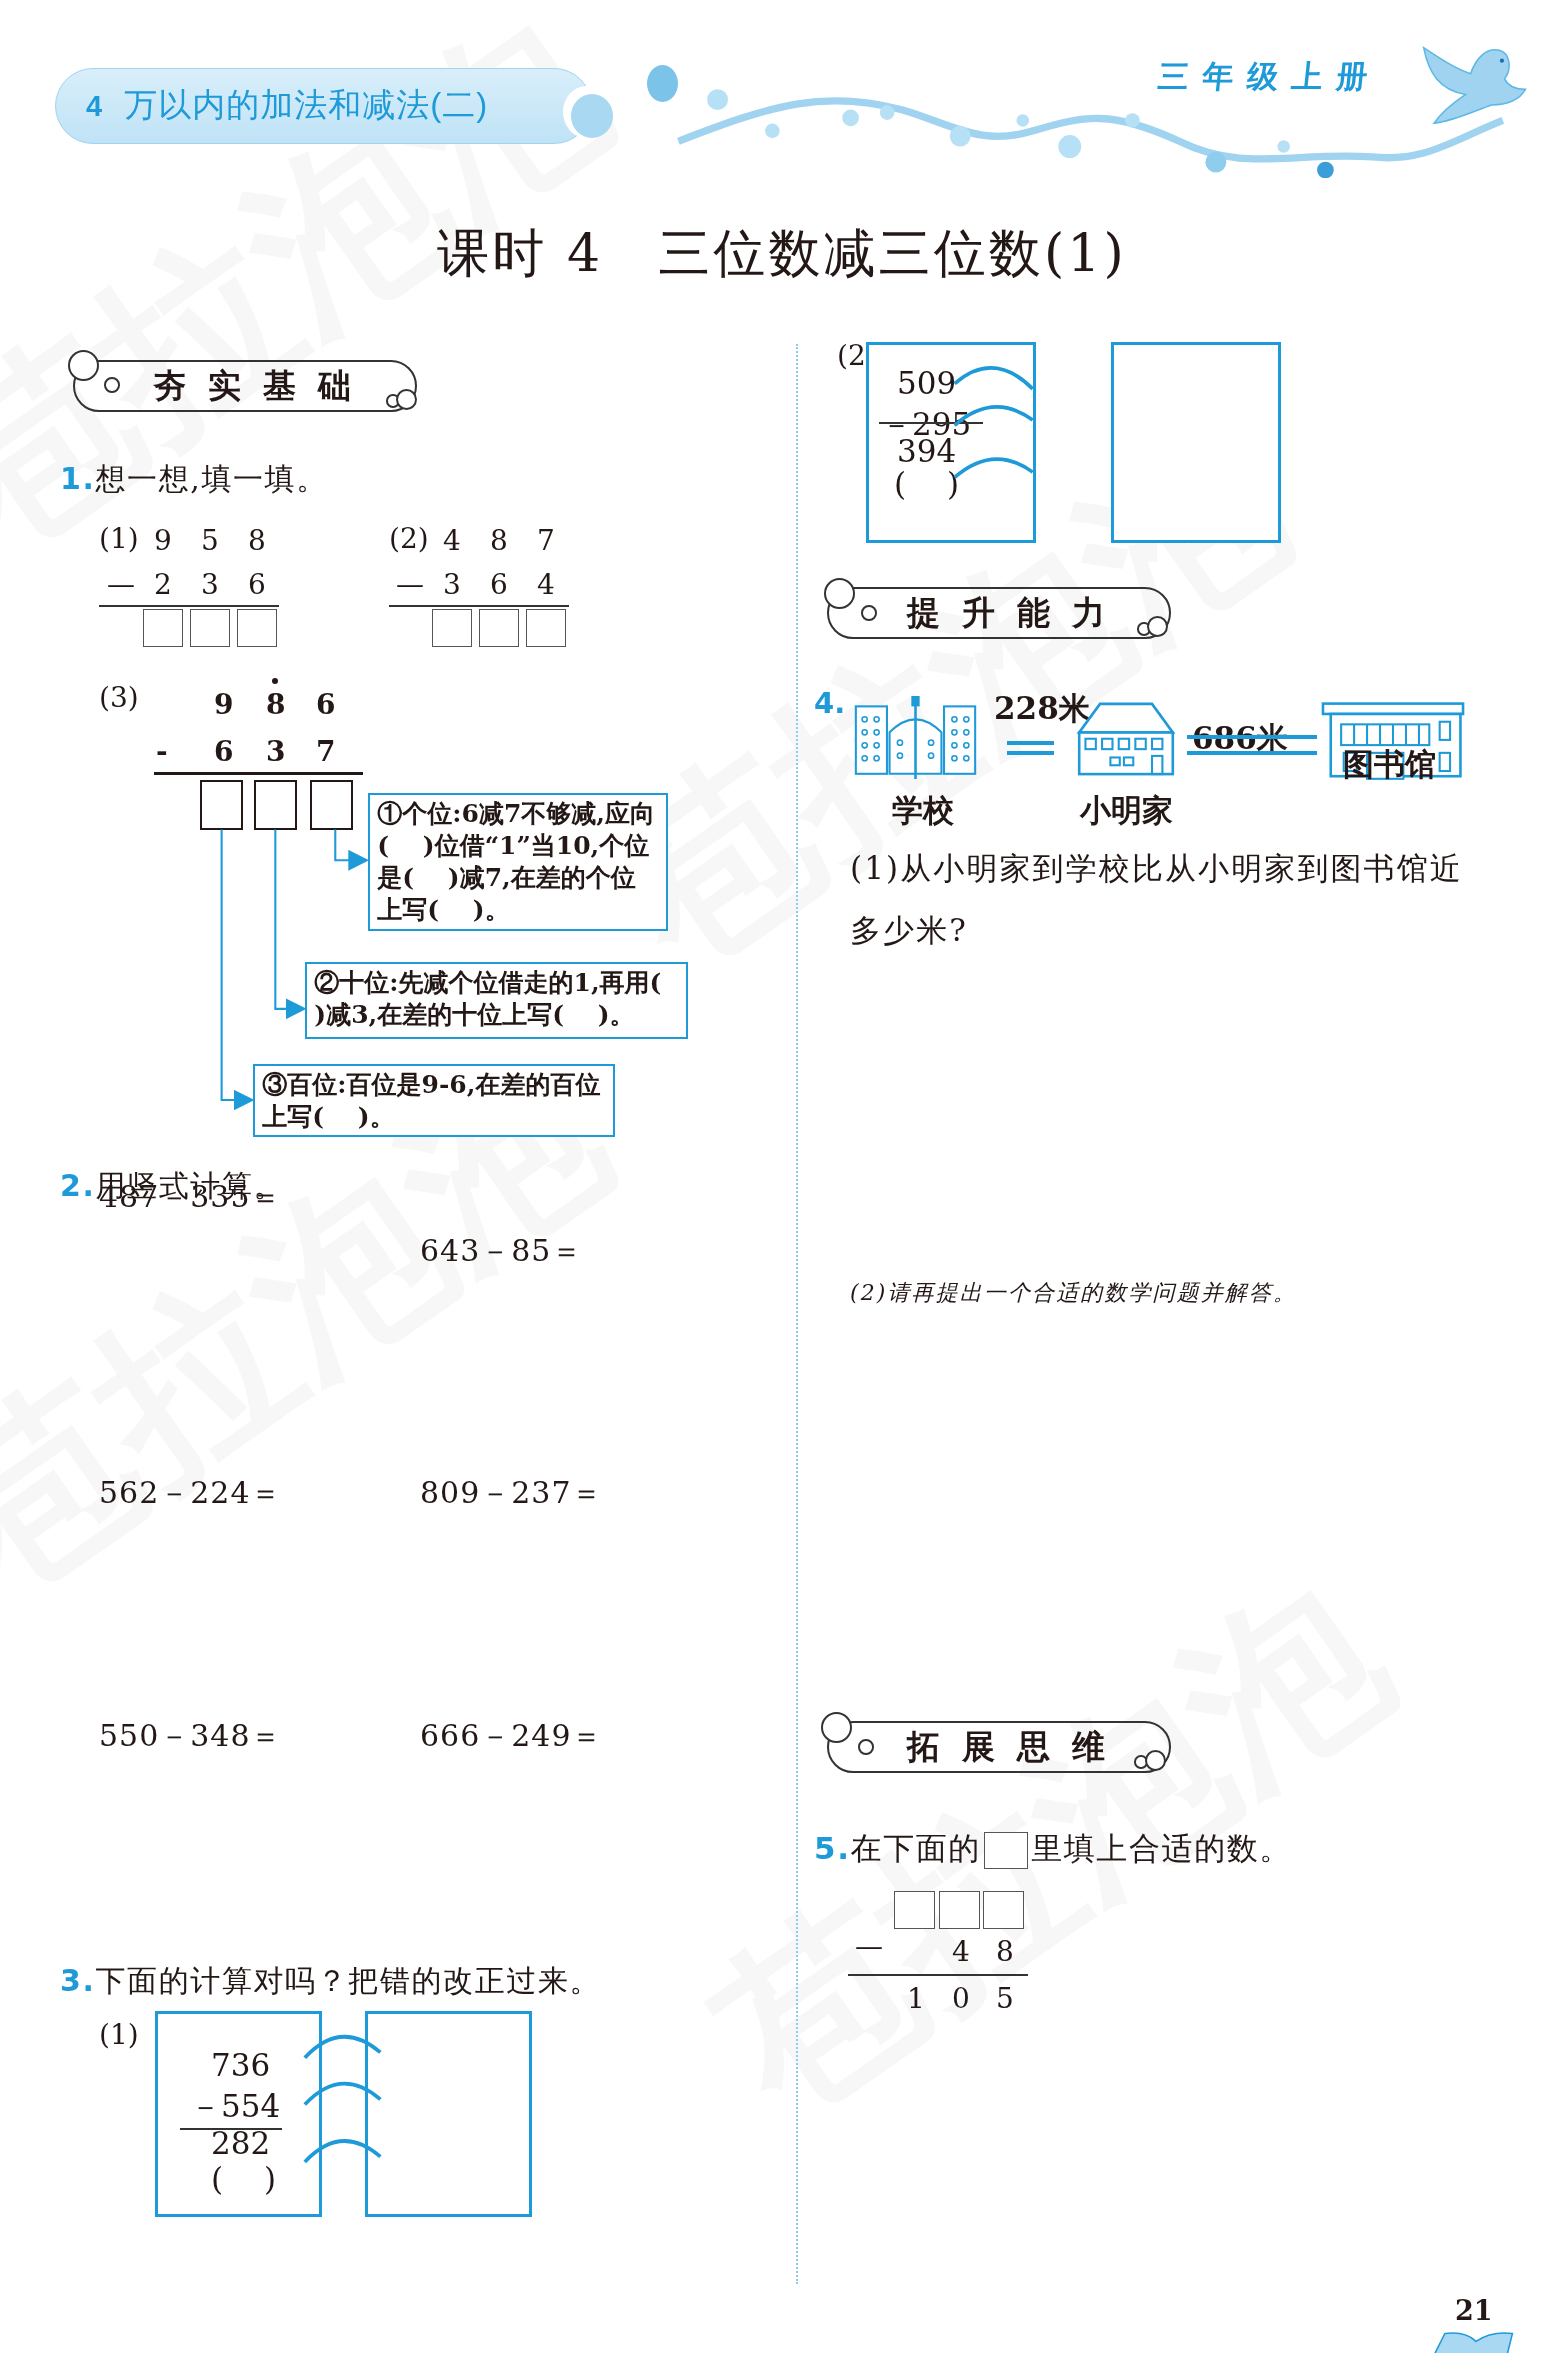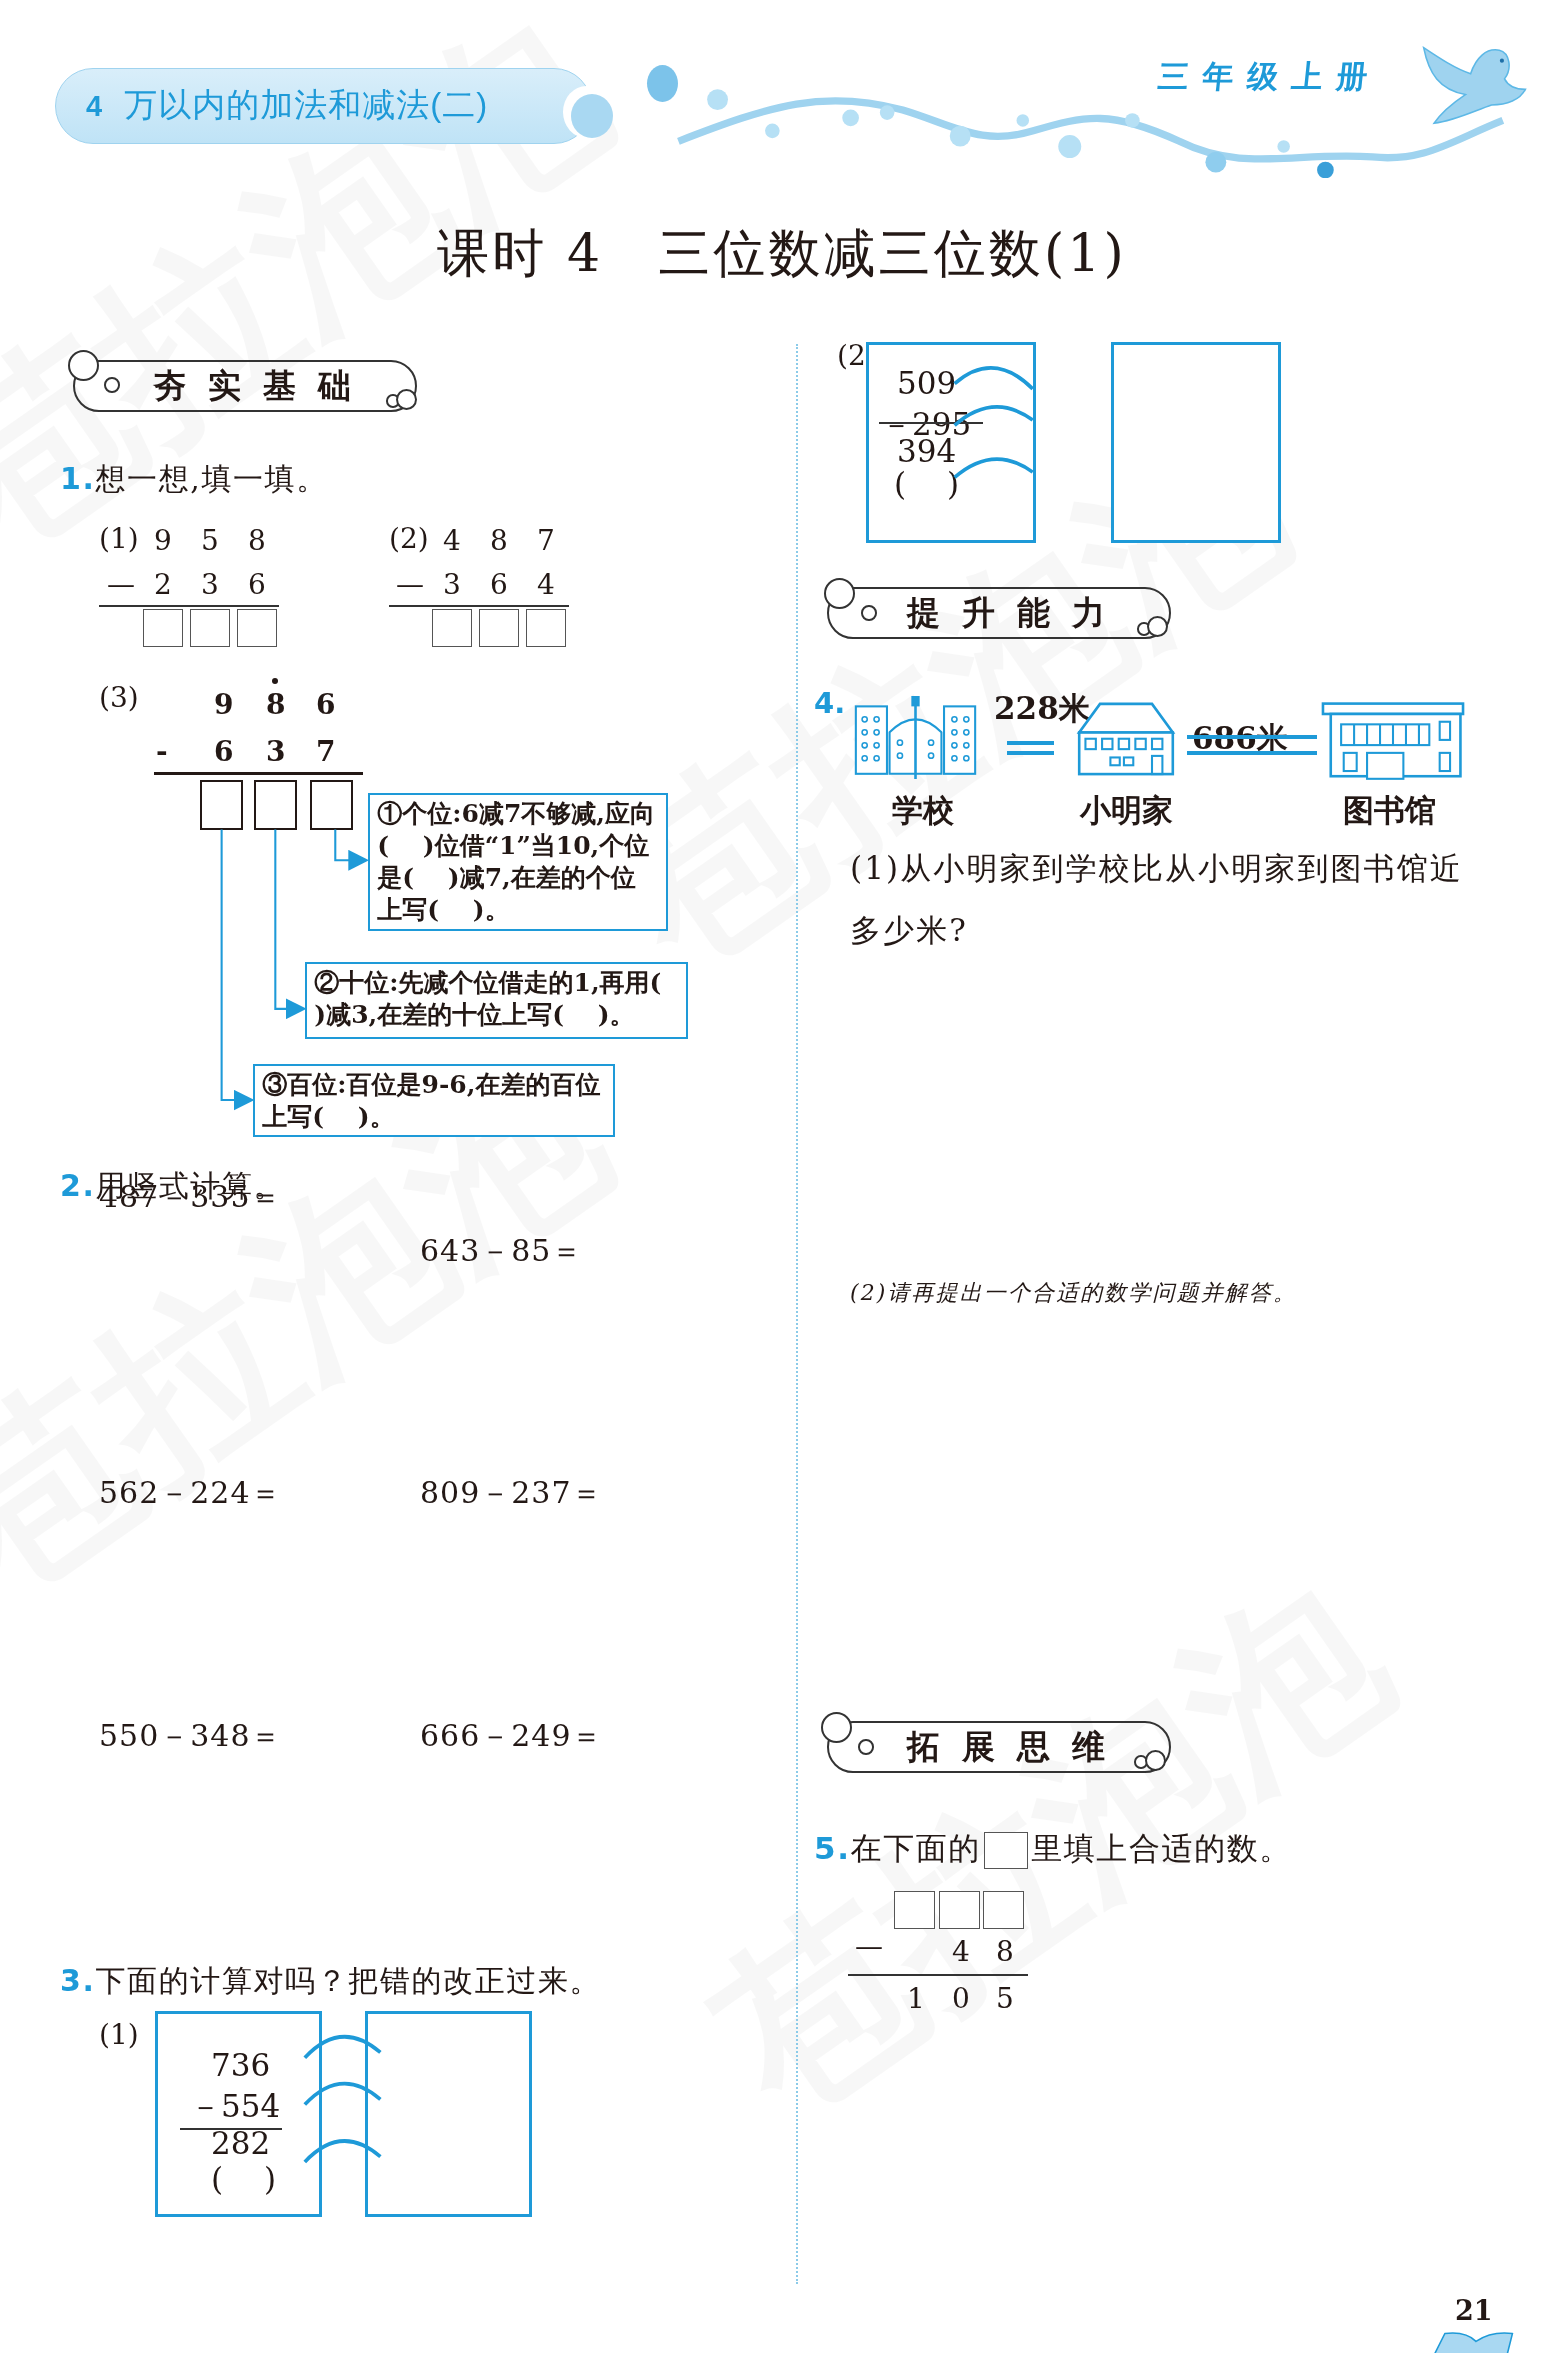--- a/index.html
+++ b/index.html
@@ -229,21 +229,21 @@
       <line x1="165" y1="45" x2="165" y2="85"></line>
       <line x1="190" y1="45" x2="190" y2="85"></line>
     </g>
   <rect x="90" y="100" width="70" height="50" fill="#fff" stroke="#1e9ad8" stroke-width="4"></rect>
   <rect x="230" y="40" width="20" height="35" fill="none" stroke="#1e9ad8" stroke-width="4"></rect>
   <rect x="230" y="100" width="20" height="35" fill="none" stroke="#1e9ad8" stroke-width="4"></rect>
   <rect x="45" y="100" width="25" height="35" fill="none" stroke="#1e9ad8" stroke-width="4"></rect>
 </svg>
 <div class="abs" style="left:892px;top:790px;font-size:31px;font-weight:bold;">学校</div>
 <div class="abs" style="left:1080px;top:790px;font-size:31px;font-weight:bold;">小明家</div>
-<div class="abs" style="left:1343px;top:790px;font-size:31px;font-weight:bold;">图书馆</div>
+<div class="abs" style="left:1343px;top:744px;font-size:31px;font-weight:bold;">图书馆</div>
 
 <div class="abs qtext" style="left:850px;top:848px;font-size:31px;letter-spacing:2.1px;">(1)从小明家到学校比从小明家到图书馆近</div>
 <div class="abs qtext" style="left:850px;top:910px;font-size:31px;letter-spacing:2.1px;">多少米?</div>
 <div class="abs qtext" style="left:850px;top:1278px;font-size:22px;letter-spacing:2.1px;font-style:italic;">(2)请再提出一个合适的数学问题并解答。</div>
 
 <div class="abs sec-label" style="left:827px;top:1721px;width:344px;">拓展思维</div>
 <div class="abs bubble" style="left:821px;top:1712px;width:31px;height:31px;"></div>
 <div class="abs bubble" style="left:858px;top:1739px;width:15.6px;height:15.6px;"></div>
 <div class="abs bubble" style="left:1134px;top:1755px;width:13.6px;height:13.6px;"></div>
 <div class="abs bubble" style="left:1145px;top:1750px;width:21px;height:21px;"></div>

